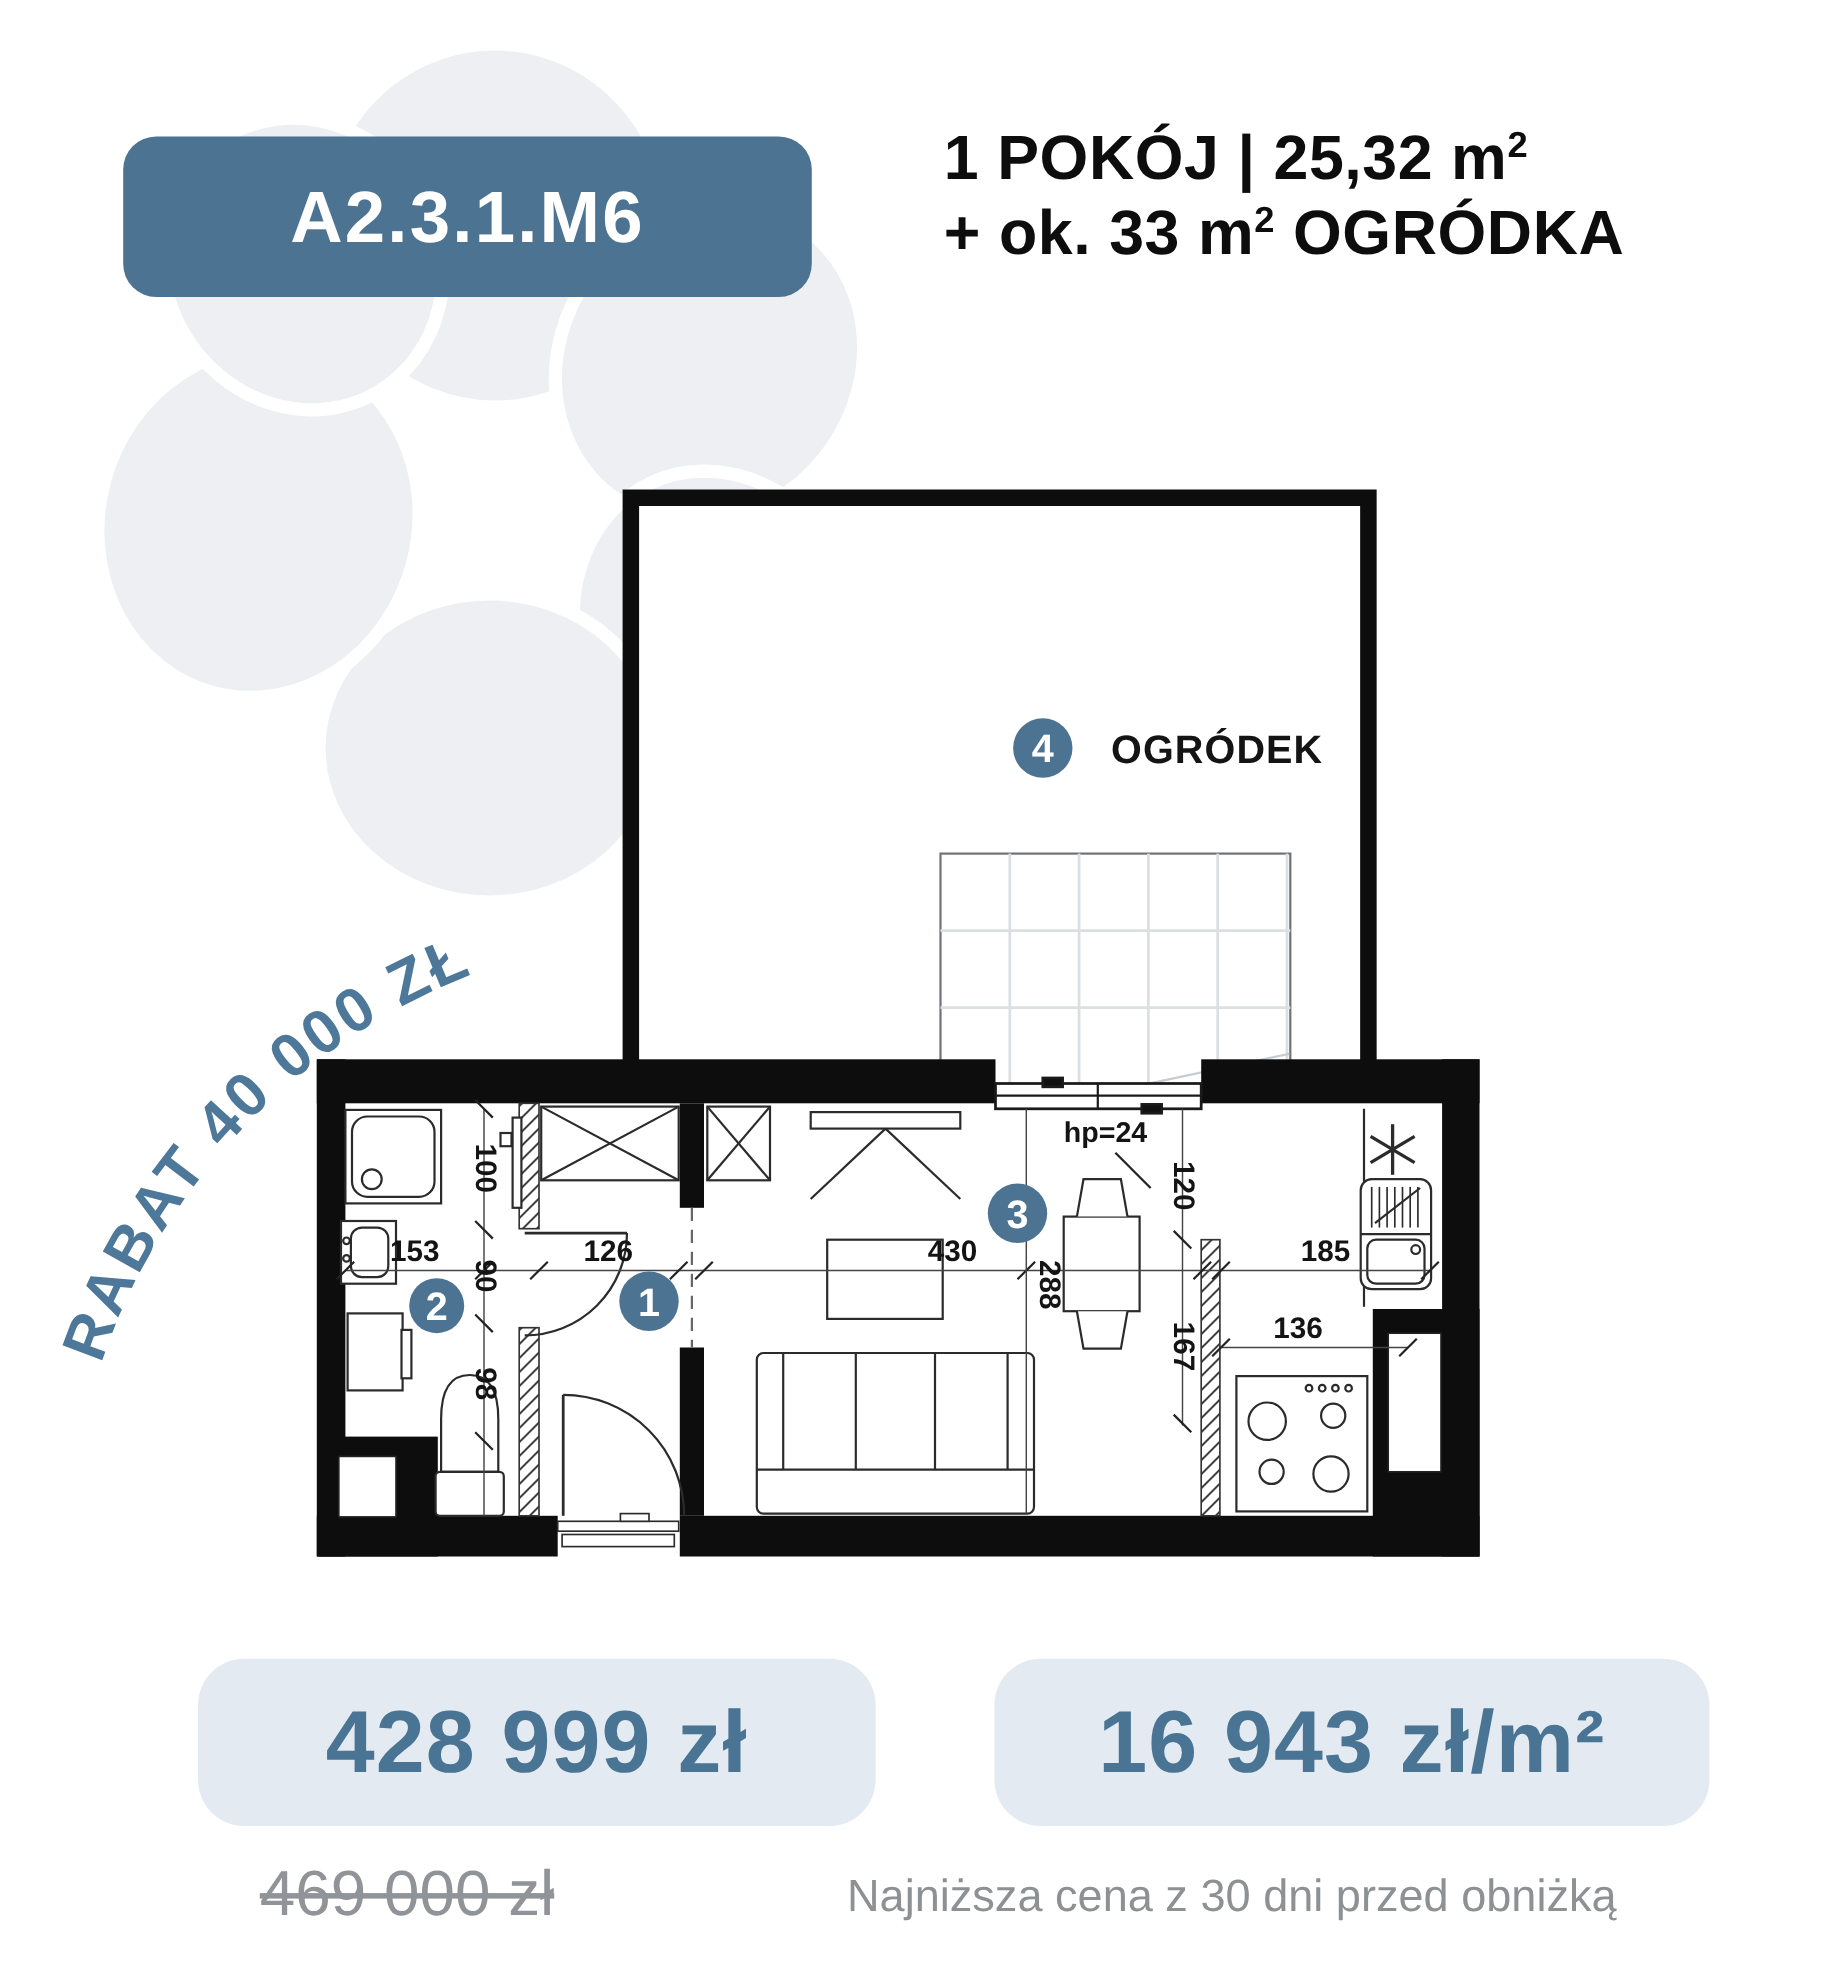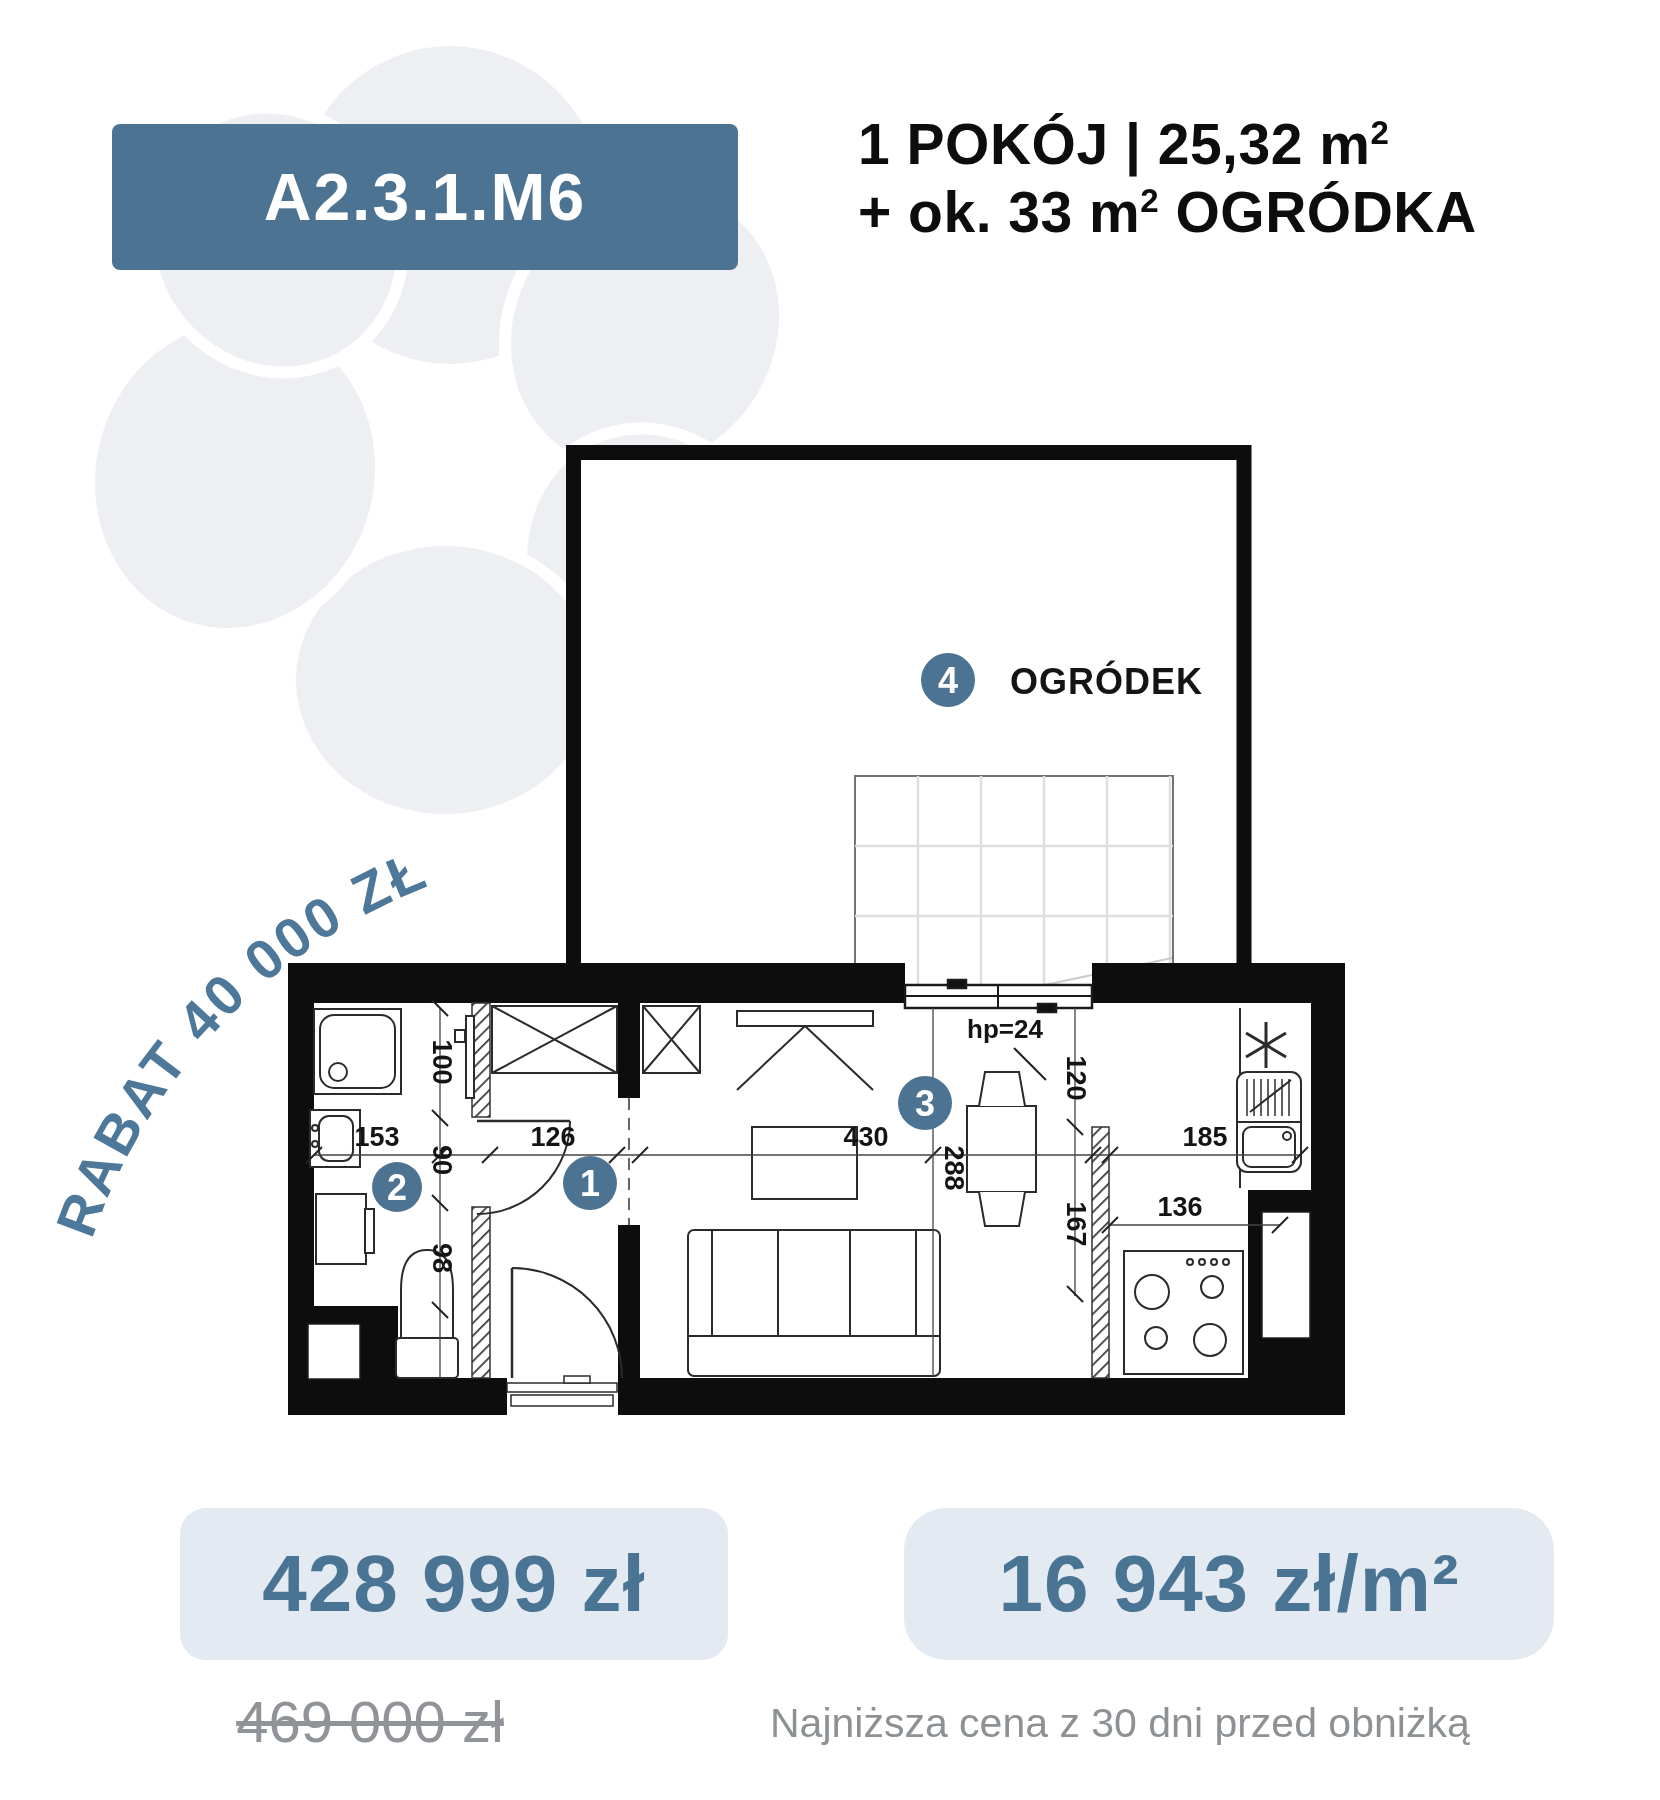--- a/index.html
+++ b/index.html
@@ -1,28 +1,28 @@
 <!DOCTYPE html>
 <html><head>
 <meta charset="utf-8">
 <style>
   html,body{margin:0;padding:0;background:#ffffff;}
   .canvas{position:relative;width:1660px;height:1800px;background:#fff;overflow:hidden;
           font-family:"Liberation Sans",sans-serif;}
   .vec{position:absolute;left:0;top:0;z-index:0;}
   .badge{position:absolute;left:112px;top:124px;width:626px;height:146px;background:#4d7392;
-         border-radius:8px;display:flex;align-items:center;justify-content:center;z-index:2;
+         border-radius:30px;display:flex;align-items:center;justify-content:center;z-index:2;
          color:#fff;font-weight:bold;font-size:66px;letter-spacing:2px;}
   .header{position:absolute;left:858px;top:110px;z-index:2;color:#0d0d0d;font-weight:bold;
           font-size:57px;line-height:1.2;letter-spacing:.5px;white-space:nowrap;}
   .header .sup{font-size:58%;vertical-align:super;}
   .price-box{position:absolute;top:1508px;height:152px;background:#e4eaf1;border-radius:42px;
              display:flex;align-items:center;justify-content:center;z-index:2;
              font-weight:bold;color:#4a7494;font-size:80px;letter-spacing:1px;white-space:nowrap;}
-  .price-box.left{left:180px;width:548px;border-radius:26px;}
+  .price-box.left{left:180px;width:616px;}
   .price-box.right{left:904px;width:650px;}
   .old-price{position:absolute;left:160px;top:1688px;width:420px;text-align:center;z-index:2;
              font-size:58px;color:#909498;}
   .old-price span{text-decoration:line-through;text-align:right;}
   .disclaimer{position:absolute;left:770px;top:1700px;width:740px;text-align:left;z-index:2;
               font-size:41px;color:#8d9194;}
   
   .dim{font:bold 27px "Liberation Sans",sans-serif;fill:#141414;}
   .plan-label{font:bold 36px "Liberation Sans",sans-serif;fill:#141414;letter-spacing:1px;}
   .circ-num{font:bold 36px "Liberation Sans",sans-serif;fill:#ffffff;text-anchor:middle;}

